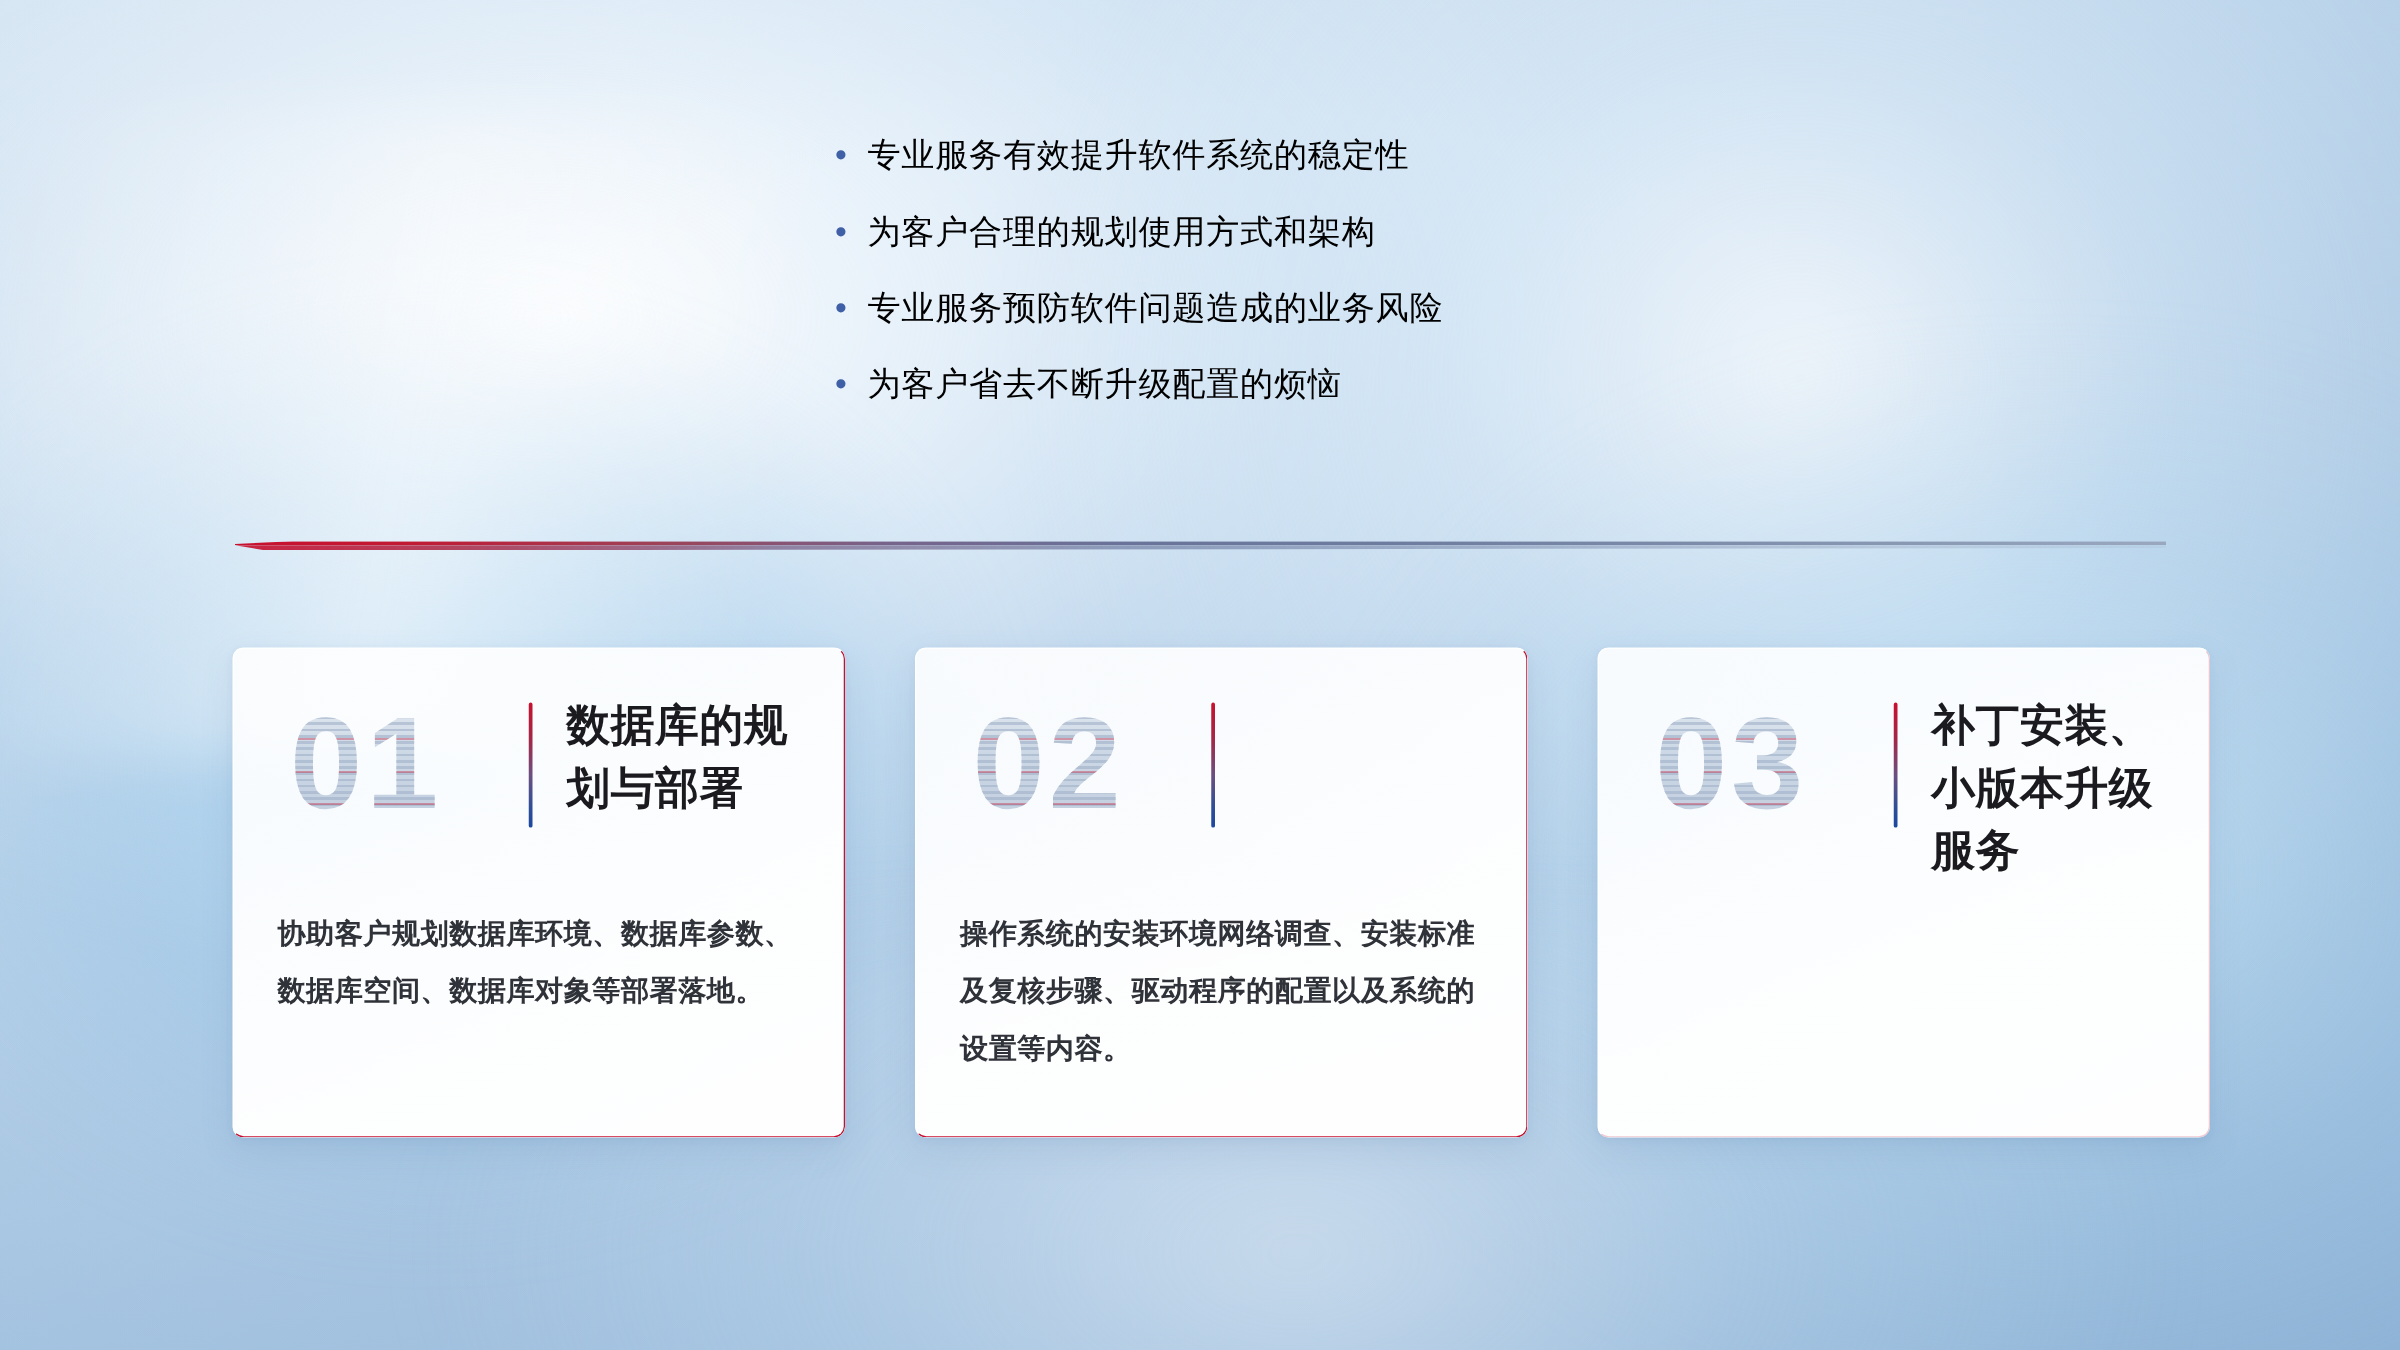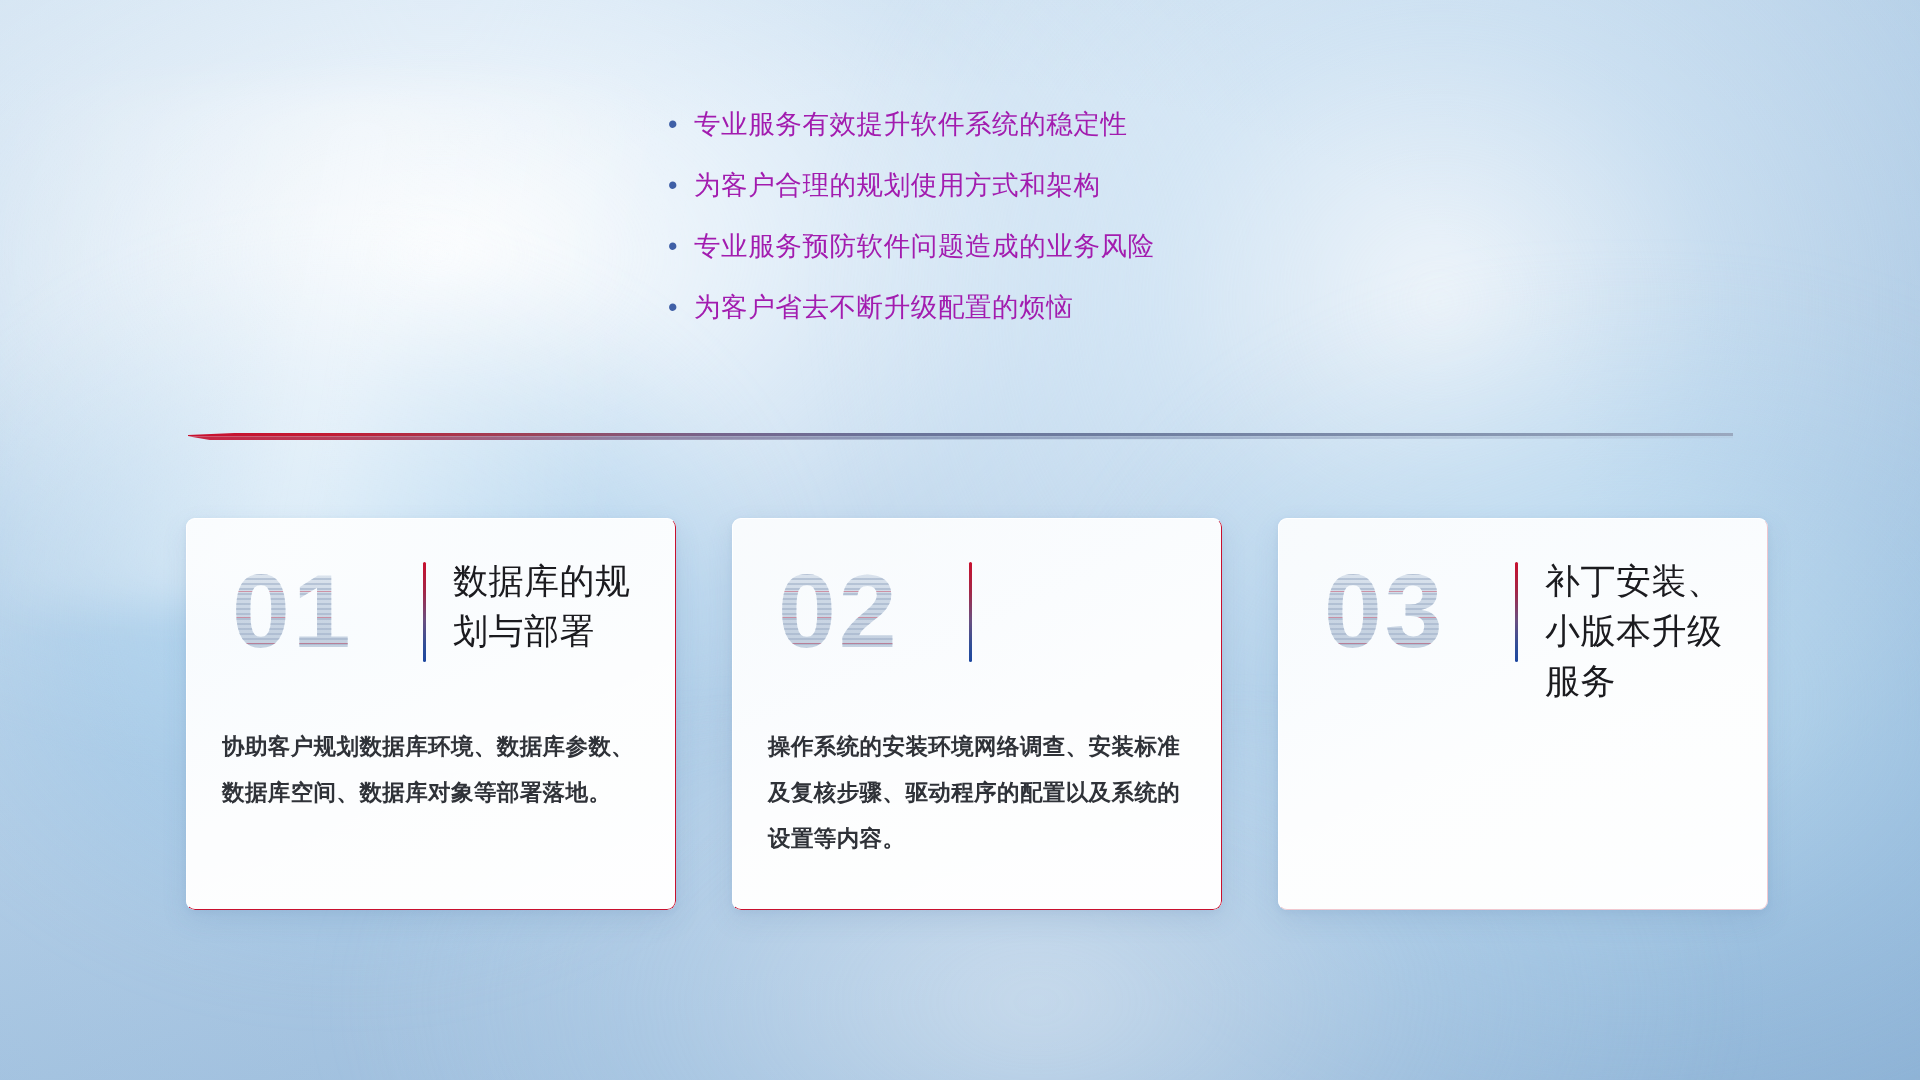--- a/index.html
+++ b/index.html
@@ -57,21 +57,21 @@
     position:absolute; left:668px; top:104px; width:760px;
   }
   .bullet{
     display:flex; align-items:flex-start; margin-bottom:21px;
   }
   .bullet-dot{
     width:26px; flex:0 0 26px; color:#3f5fa6;
     font-size:27px; line-height:40px; text-align:left;
   }
   .bullet-text{
-    color:#a21caf; font-size:26.5px; line-height:40px;
+    color:#000000; font-size:26.5px; line-height:40px;
     letter-spacing:.6px; font-weight:500;
   }
 
   
   #divider{
     position:absolute; left:188px; top:430px; width:1545px; height:16px;
   }
   .div-top{
     position:absolute; left:0; top:3px; width:100%; height:3.4px;
     background:linear-gradient(90deg,
@@ -148,21 +148,21 @@
         rgba(255,255,255,0) 1.4px, rgba(255,255,255,0) 26px);
     opacity:.7; user-select:none; pointer-events:none;
   }
   .card-bar{
     position:absolute; left:225px; top:44px;
     width:3px; height:100px; border-radius:2px;
     background:linear-gradient(180deg,#c8102e 0%, #a32748 30%, #6b4f80 58%, #2f4e98 84%, #1c47a0 100%);
   }
   .card-title{
     position:absolute; left:255px; top:38px; right:22px;
-    font-size:35px; line-height:50px; font-weight:400;
+    font-size:35px; line-height:50px; font-weight:700;
     color:#1b1b1f; letter-spacing:.5px;
   }
   .card-body{
     position:absolute; left:36px; right:34px; top:206px;
     font-size:22.5px; line-height:46px;
     color:#2f3238; letter-spacing:.4px;
     font-weight:700;
   }
 </style>
 </head>

